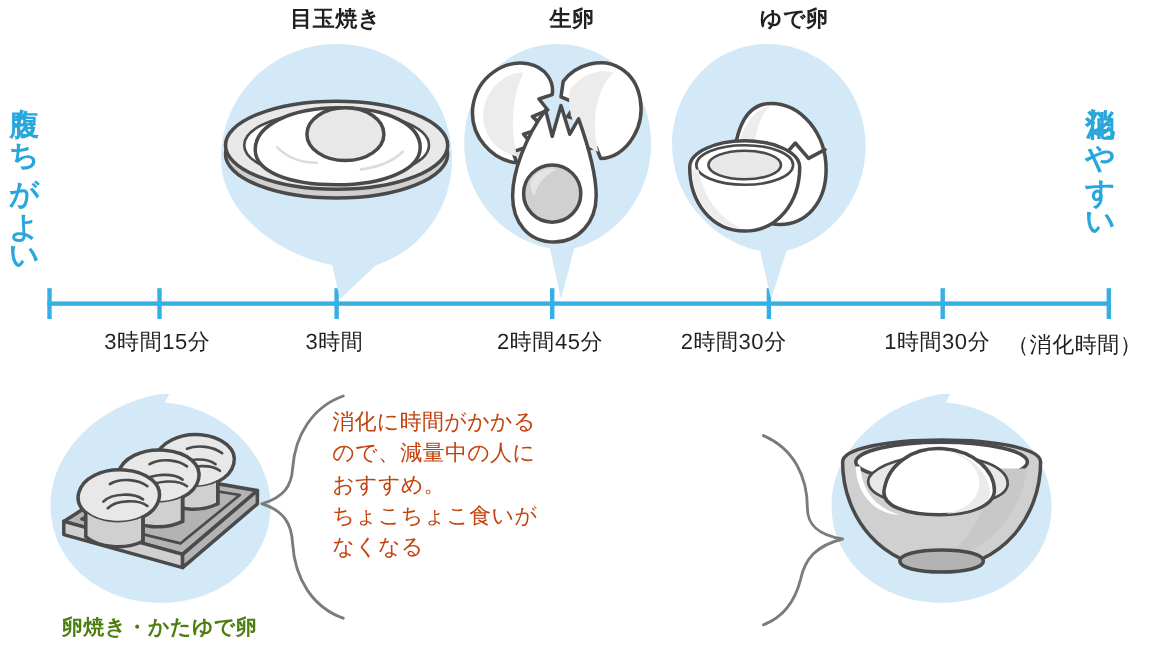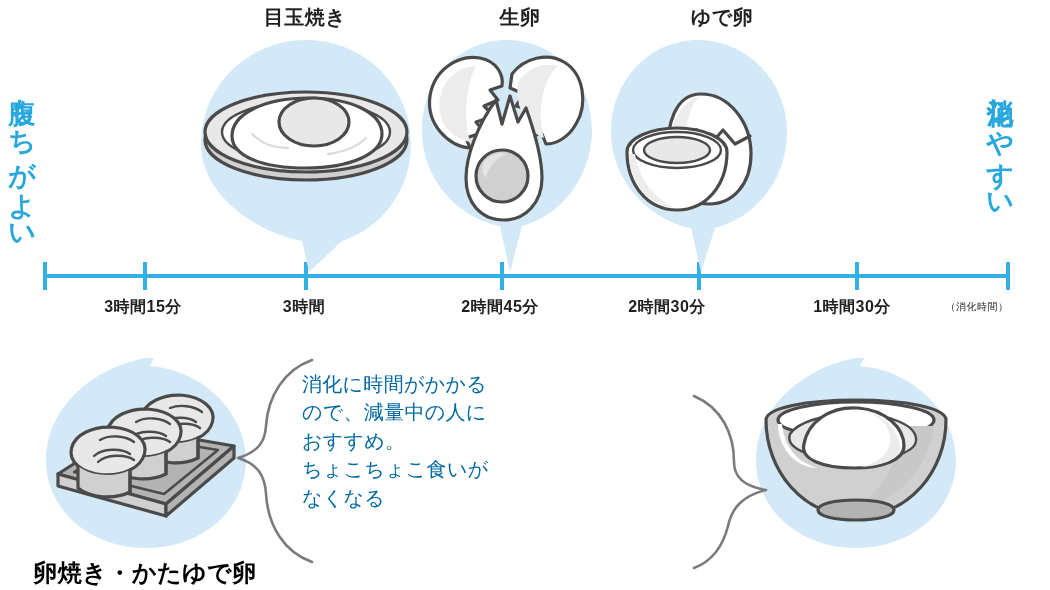--- a/index.html
+++ b/index.html
@@ -46,60 +46,60 @@
   .tick {
     top: 262px;
     width: 4px;
     height: 28px;
     background: #35b0e4;
   }
 
   
   .tick-caption {
     top: 297px;
-    font-size: 16px;
+    font-size: 20px;
+    font-weight: 400;
+    color: #231f20;
+    text-align: center;
+    white-space: nowrap;
+    transform: translateX(-50%);
+    letter-spacing: 0.5px;
+  }
+  .tick-caption.small {
+    font-size: 20px;
+    font-weight: 400;
+  }
+
+  
+  .cat-label {
+    top: 4px;
+    font-size: 20px;
     font-weight: 700;
     color: #231f20;
-    text-align: center;
     white-space: nowrap;
     transform: translateX(-50%);
     letter-spacing: 0.5px;
   }
-  .tick-caption.small {
-    font-size: 10px;
-    font-weight: 400;
-  }
-
-  
-  .cat-label {
-    top: 4px;
-    font-size: 20px;
+
+  
+  .item-label {
+    top: 557px;
+    font-size: 19px;
     font-weight: 700;
-    color: #231f20;
+    color: #4d7c0f;
     white-space: nowrap;
     transform: translateX(-50%);
     letter-spacing: 0.5px;
   }
 
   
-  .item-label {
-    top: 557px;
-    font-size: 24px;
-    font-weight: 700;
-    color: #000000;
-    white-space: nowrap;
-    transform: translateX(-50%);
-    letter-spacing: 0.5px;
-  }
-
-  
   .callout-text {
     font-size: 20px;
     line-height: 1.42;
-    color: #0369a1;
+    color: #c2410c;
     white-space: pre-line;
     letter-spacing: 0.3px;
   }
   .callout-left  { left: 302px; top: 370px; width: 250px; }
   .callout-right { left: 562px; top: 418px; width: 160px; }
 
   svg { display: block; }
   .blob { fill: #d3e9f7; }
   .ink  { stroke: #4a4a4a; fill: none; stroke-width: 3.2;
           stroke-linejoin: round; stroke-linecap: round; }

